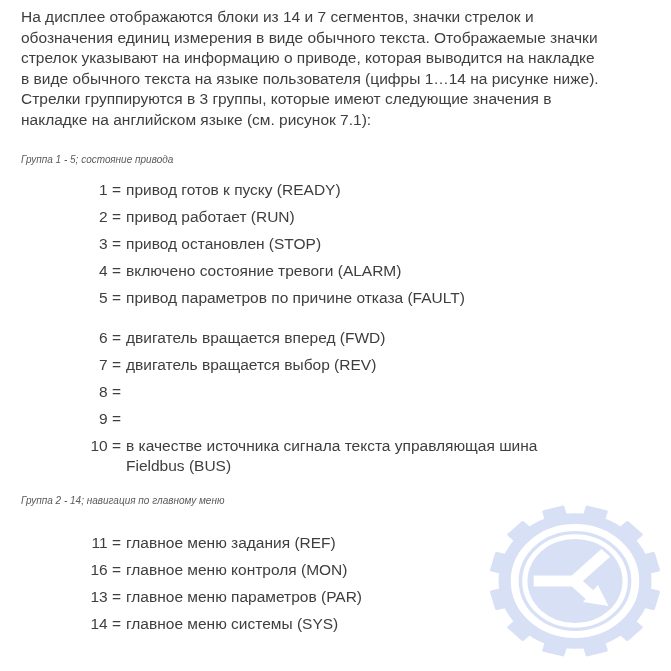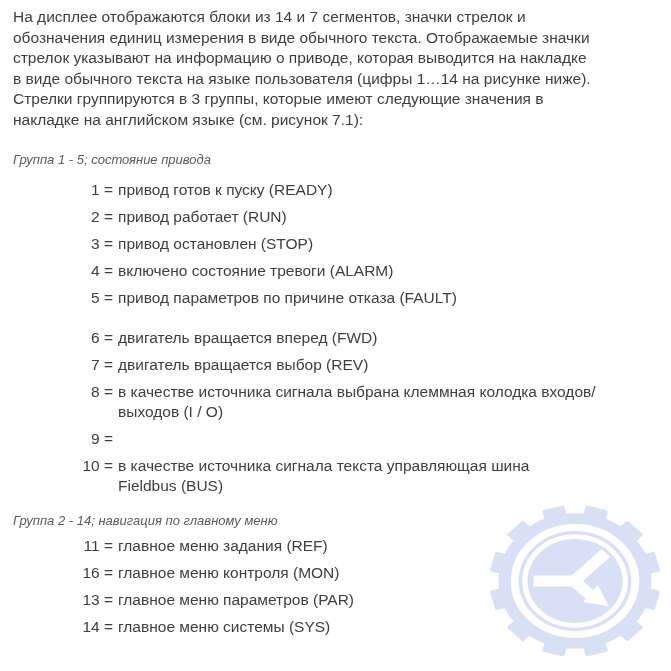--- a/index.html
+++ b/index.html
@@ -1,34 +1,34 @@
 <!DOCTYPE html>
 <html><head>
 <meta charset="utf-8">
 <style>
   html,body{margin:0;padding:0;}
   body{
     width:671px;height:671px;overflow:hidden;position:relative;
     background:#ffffff;color:#3e3e40;
     font-family:"Liberation Sans",sans-serif;
   }
-  .page{position:relative;z-index:1;padding:7px 4px 0 13px;}
+  .page{position:relative;z-index:1;padding:7px 4px 0 21px;}
   .intro{
     margin:0 0 19px 0;font-size:15.5px;line-height:20.6px;
     white-space:pre;color:#3e3e40;
   }
   .group-heading{
-    margin:0;font-size:13px;font-weight:normal;font-style:italic;
+    margin:0;font-size:10px;font-weight:normal;font-style:italic;
     line-height:20px;color:#5a5a5c;
   }
   .items{margin-top:10px;}
   .group+.group{margin-top:15px;}
   .g2 .items{margin-top:20px;}
   .g3{margin-top:10px;}
-  .g3 .items{margin-top:5px;}
+  .g3 .items{margin-top:22px;}
   .item{display:flex;margin-bottom:7px;font-size:15.5px;line-height:20px;}
   .item .prefix{flex:0 0 100px;text-align:right;white-space:pre;}
   .item .txt{padding-left:5px;white-space:pre;}
   .watermark{
     position:absolute;left:487px;top:503px;width:176px;height:156px;z-index:0;
   }
   .wm-fill{fill:#d7e0f5;}
   .wm-band{fill:none;stroke:#d7e0f5;stroke-width:14;}
   .wm-ring{fill:none;stroke:#d7e0f5;stroke-width:4;}
   .wm-white{fill:#ffffff;}
@@ -77,22 +77,20 @@
       <div class="item">
         <span class="prefix">6 =</span>
         <span class="txt">двигатель вращается вперед (FWD)</span>
       </div>
       <div class="item">
         <span class="prefix">7 =</span>
         <span class="txt">двигатель вращается выбор (REV)</span>
       </div>
       <div class="item">
         <span class="prefix">8 =</span>
-        <span class="txt">в качестве источника сигнала выбрана клеммная колодка входов/
-выходов (I / O)</span>
       </div>
       <div class="item">
         <span class="prefix">9 =</span>
       </div>
       <div class="item">
         <span class="prefix">10 =</span>
         <span class="txt">в качестве источника сигнала текста управляющая шина
 Fieldbus (BUS)</span>
       </div>
     </div>

